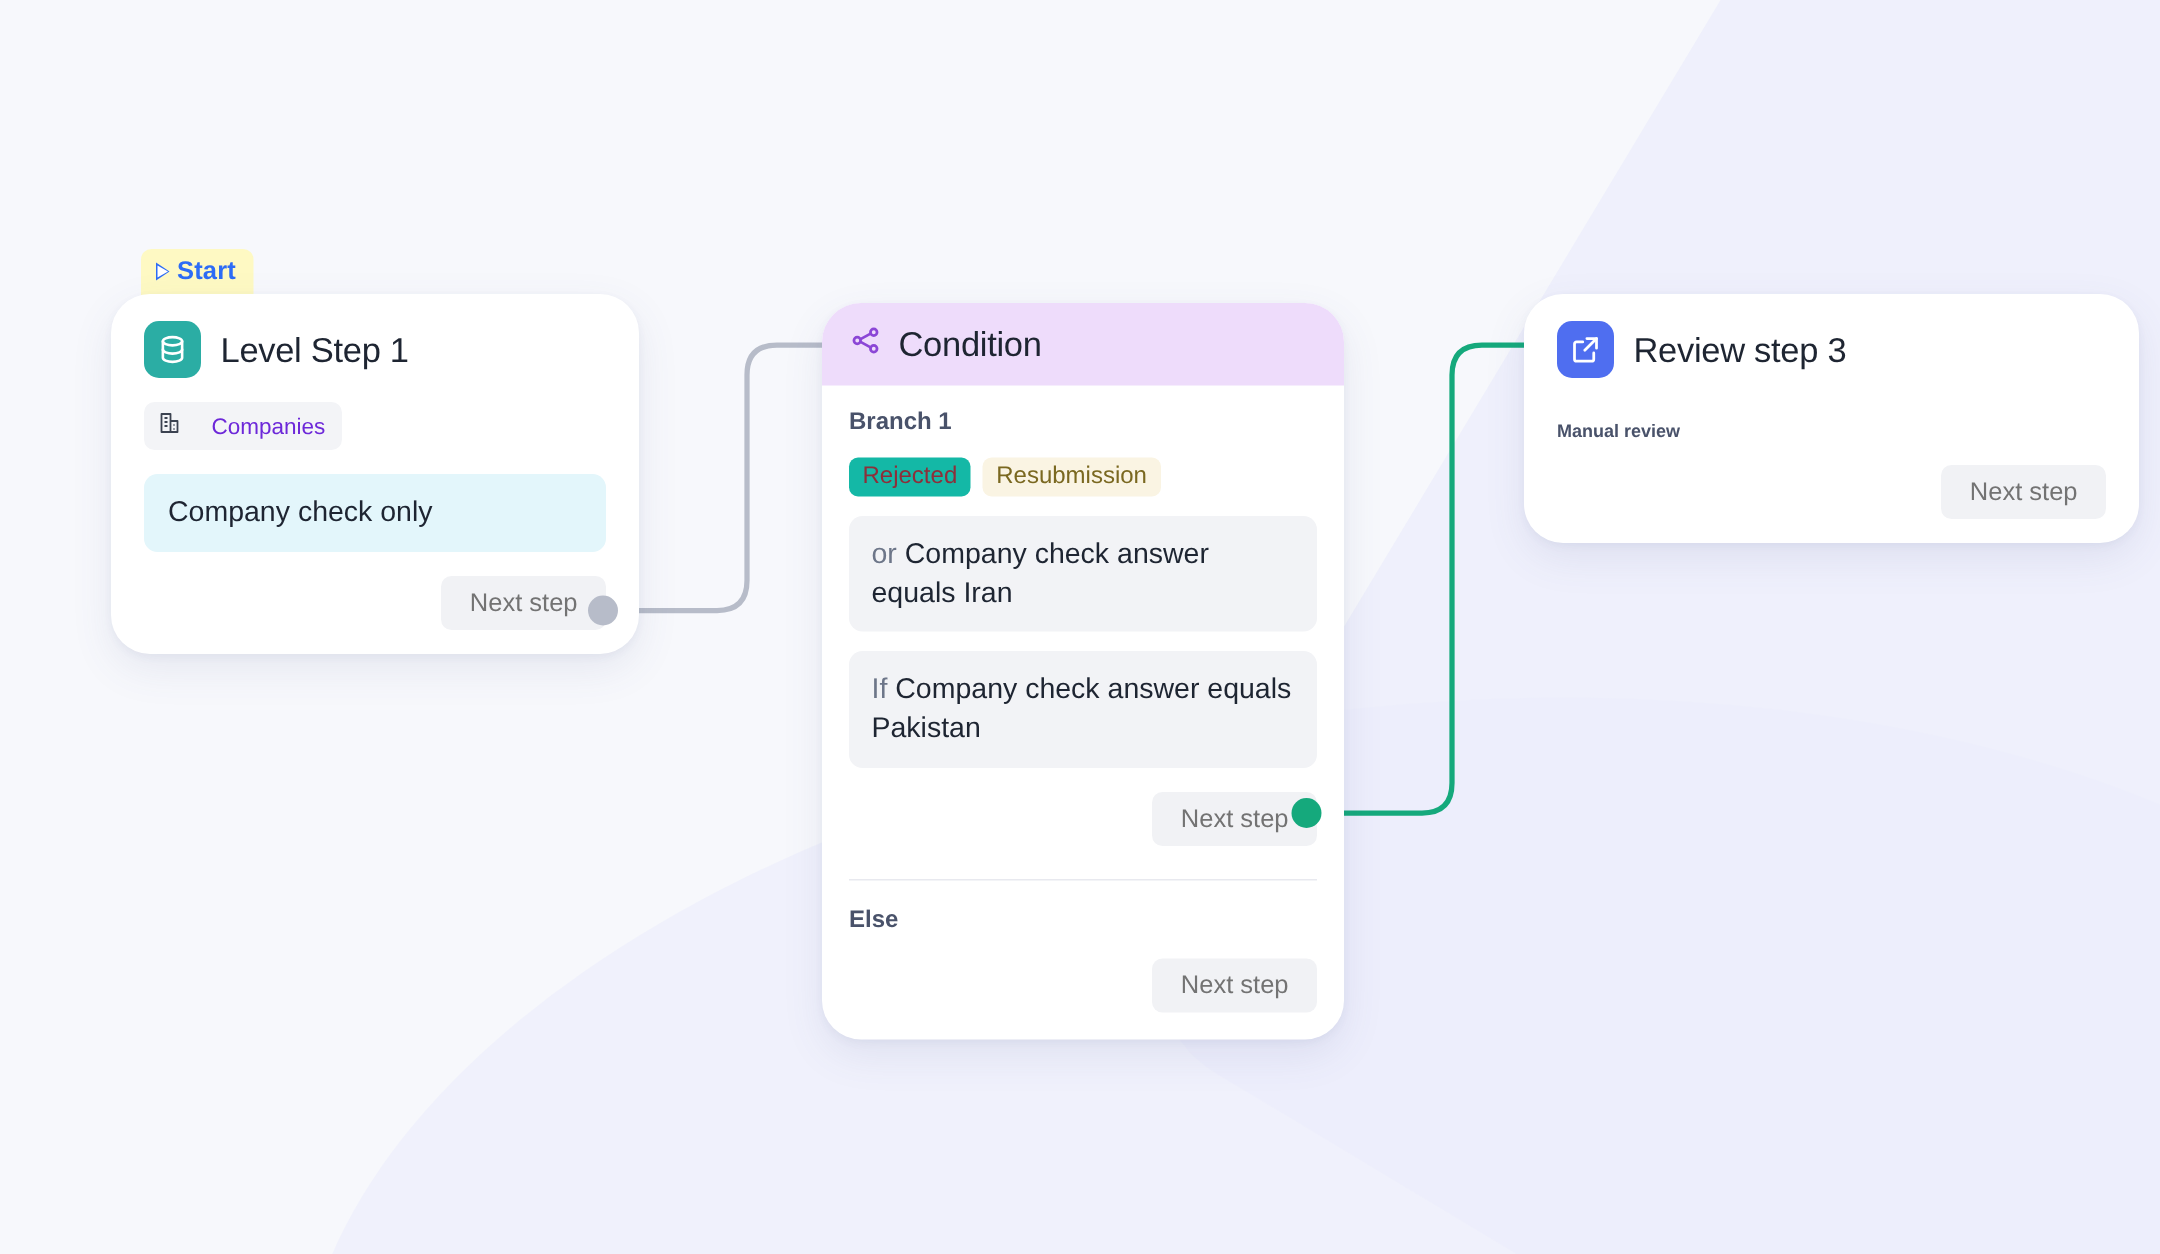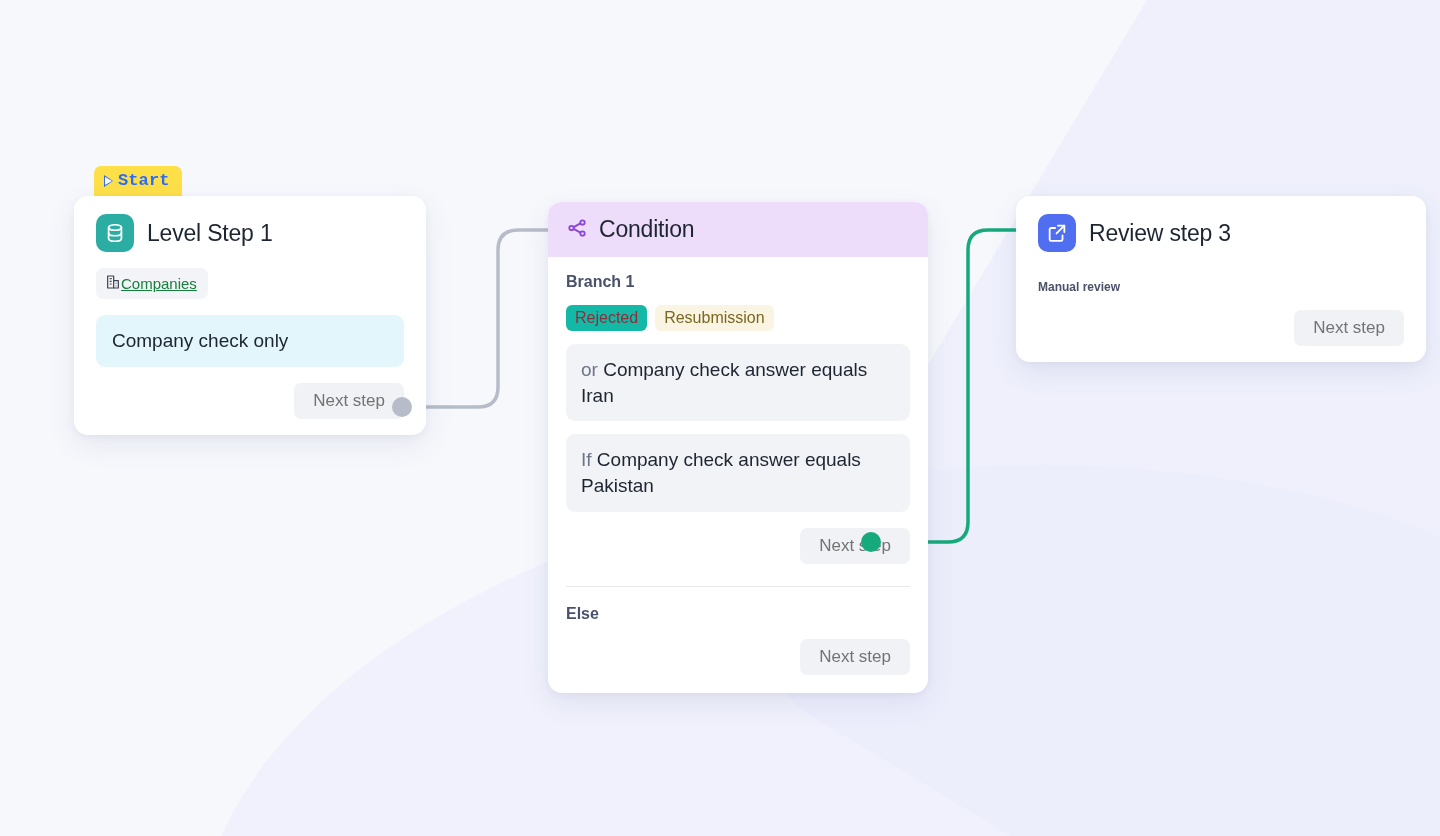--- a/index.html
+++ b/index.html
@@ -55,41 +55,40 @@
   .connectors {
     position: absolute;
     left: 0; top: 0;
     width: 1440px; height: 836px;
   }
 
   
   .card {
     position: absolute;
     background: #ffffff;
-    border-radius: 14px;
+    border-radius: 26px;
     box-shadow: 0 10px 28px rgba(76, 86, 140, 0.10),
                 0 2px 6px rgba(76, 86, 140, 0.06);
   }
 
   
   .start-badge {
     position: absolute;
     left: 94px;
     top: 166px;
     display: flex;
     align-items: center;
     gap: 5px;
-    background: #fde047;
+    background: #fef9c3;
     border-radius: 7px 7px 0 0;
     padding: 5px 12px 7px 10px;
     font-size: 17px;
     font-weight: 700;
     color: #2d6cf6;
     letter-spacing: .1px;
-    font-family: Liberation Mono, monospace;
   }
   .start-badge .play {
     display: inline-block;
     width: 0; height: 0;
     border-left: 9px solid #2d6cf6;
     border-top: 6px solid transparent;
     border-bottom: 6px solid transparent;
     position: relative;
   }
   .start-badge .play::after {
@@ -125,28 +124,27 @@
   .icon-tile.teal { background: #2bada4; }
   .icon-tile.blue { background: #4f6ef0; }
   .node-title {
     font-size: 23px;
     color: #1e2532;
     letter-spacing: -.2px;
   }
   .chip-entity {
     display: inline-flex;
     align-items: center;
-    gap: 0;
+    gap: 20px;
     background: #f3f4f7;
     border-radius: 7px;
     padding: 6px 11px 6px 9px;
     margin-top: 16px;
     font-size: 15px;
-    color: #15803d;
-    text-decoration: underline;
+    color: #6d28d9;
   }
   .value-box {
     margin-top: 16px;
     background: #e3f6fb;
     border-radius: 9px;
     padding: 15px 16px;
     font-size: 19px;
     color: #1e2532;
   }
   .row-right {
@@ -162,21 +160,21 @@
     padding: 8px 19px;
     font-family: inherit;
     font-size: 17px;
     cursor: pointer;
   }
 
   
   #node-condition {
     left: 548px;
     top: 202px;
-    width: 380px;
+    width: 348px;
     overflow: hidden;
   }
   .cond-header {
     background: #eedcfb;
     padding: 14px 18px;
     display: flex;
     align-items: center;
     gap: 11px;
   }
   .cond-header .node-title { font-size: 23px; }

